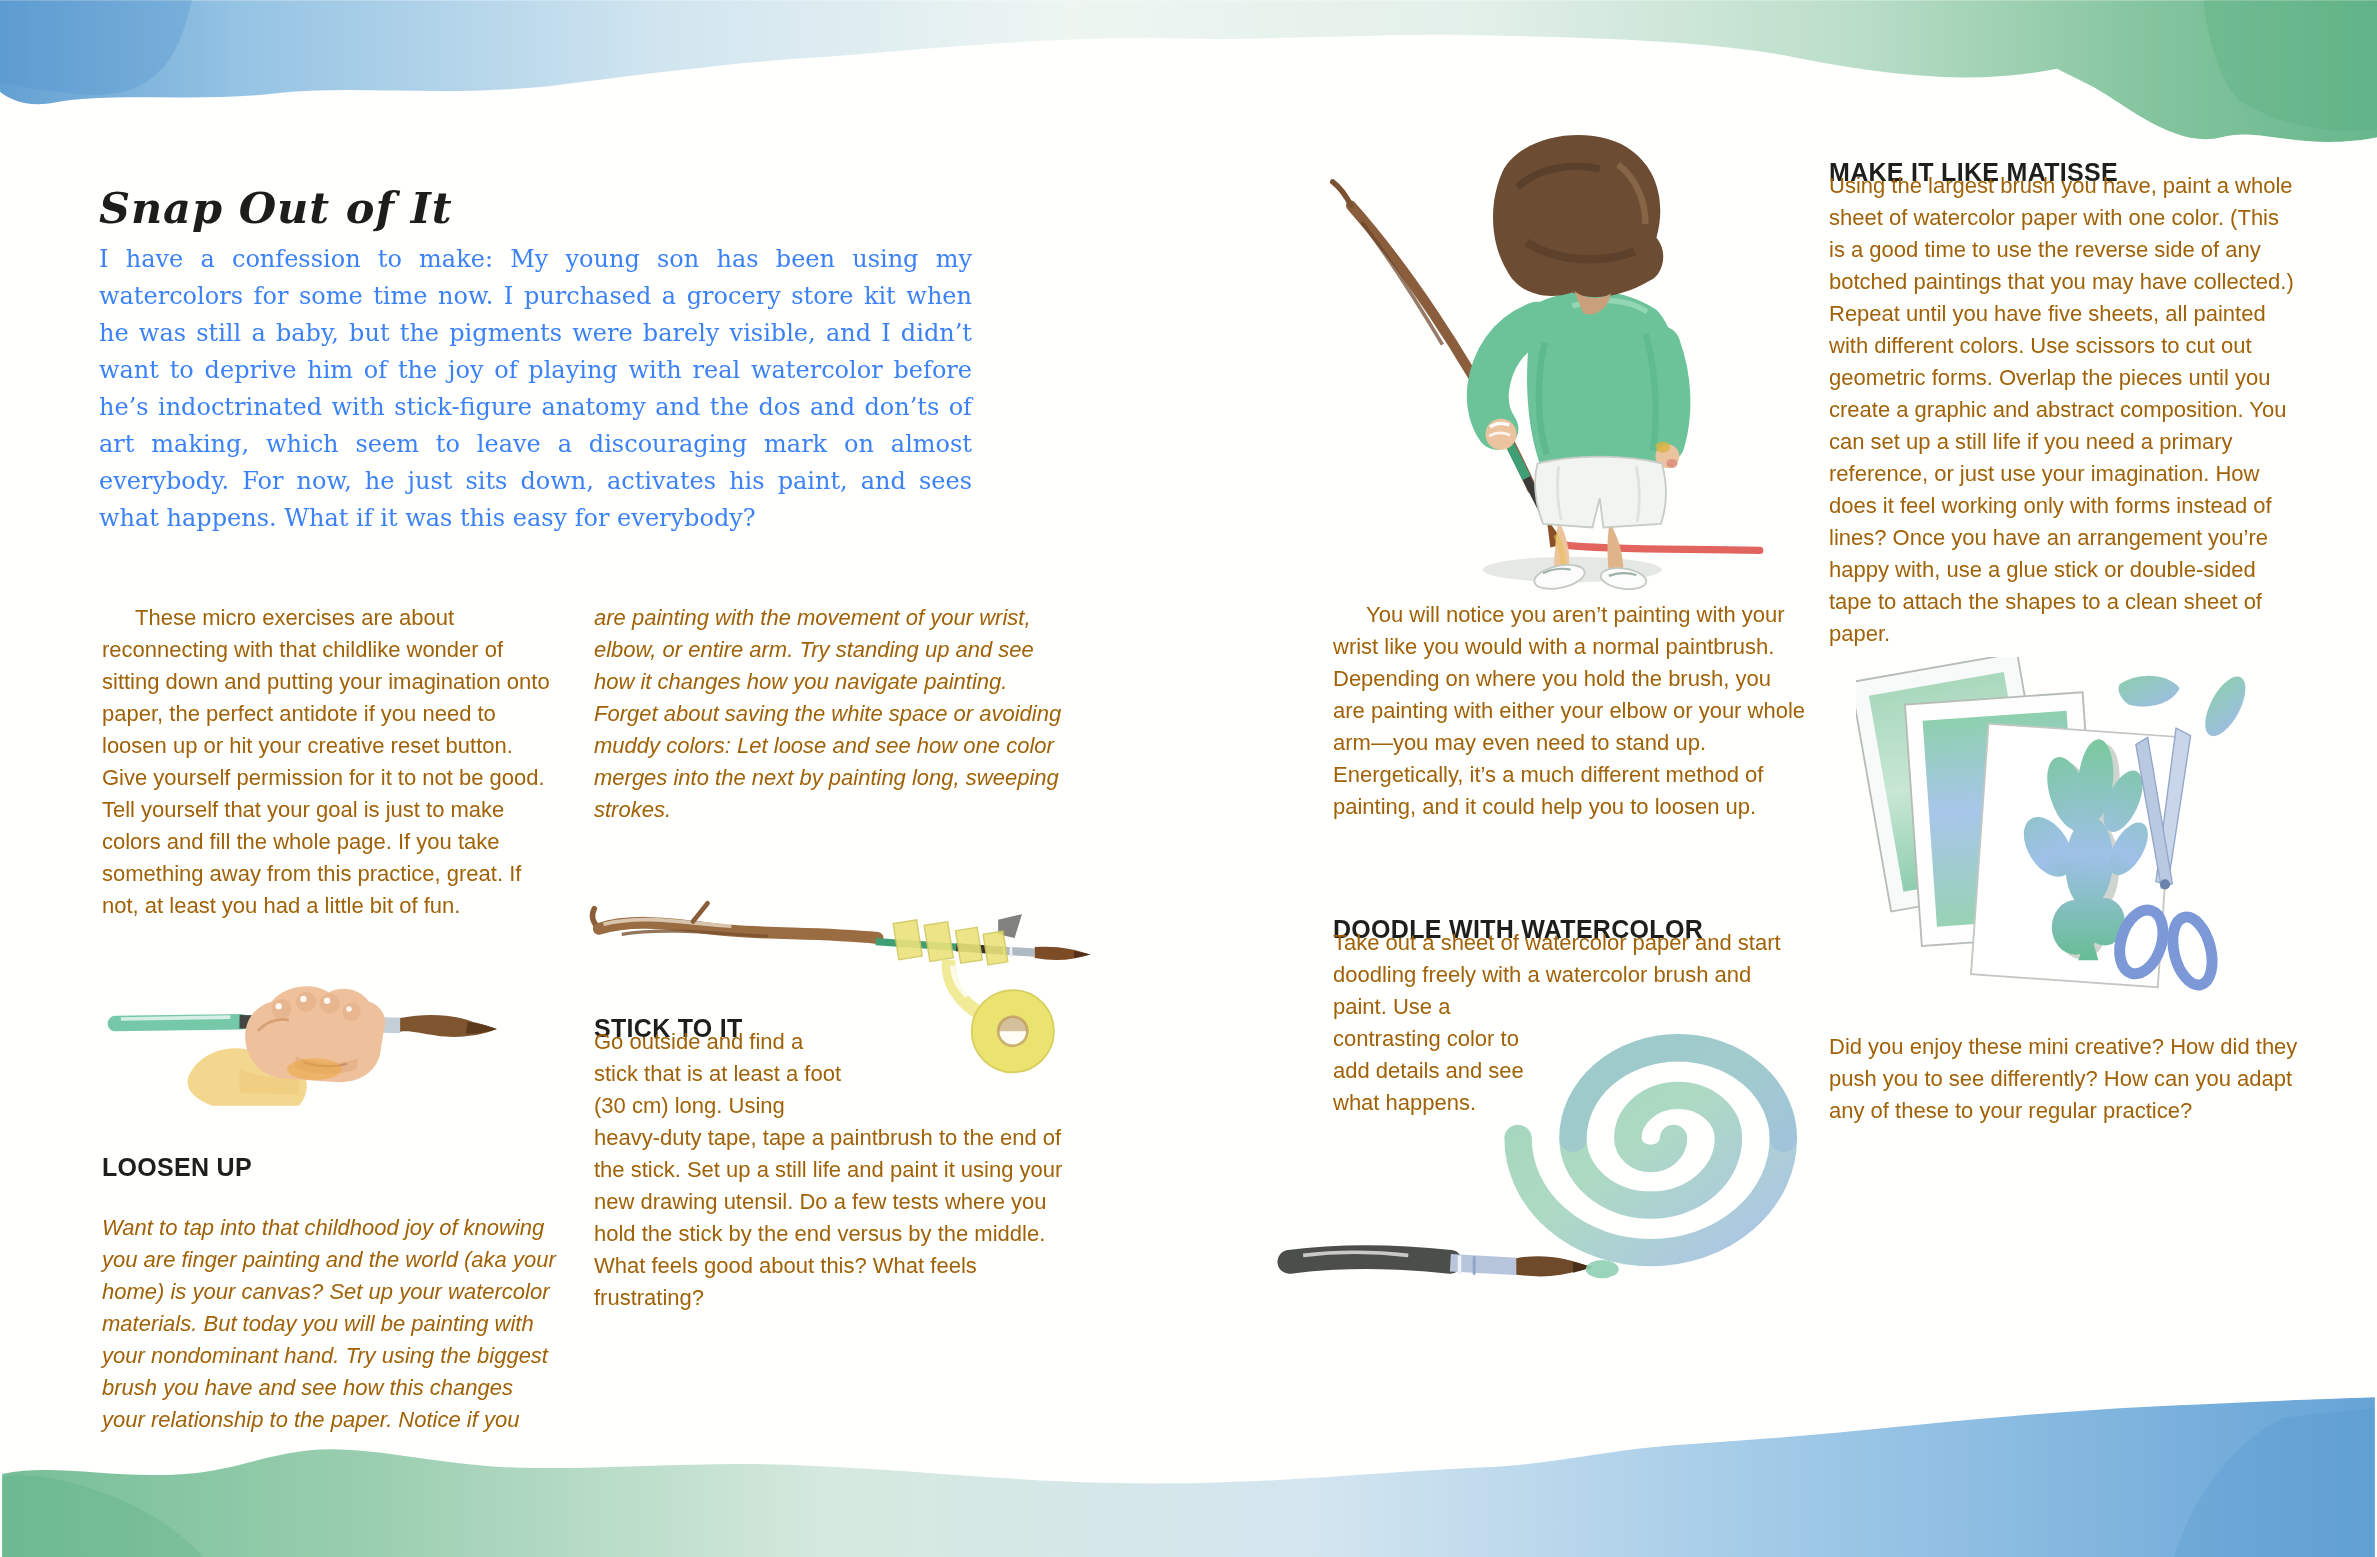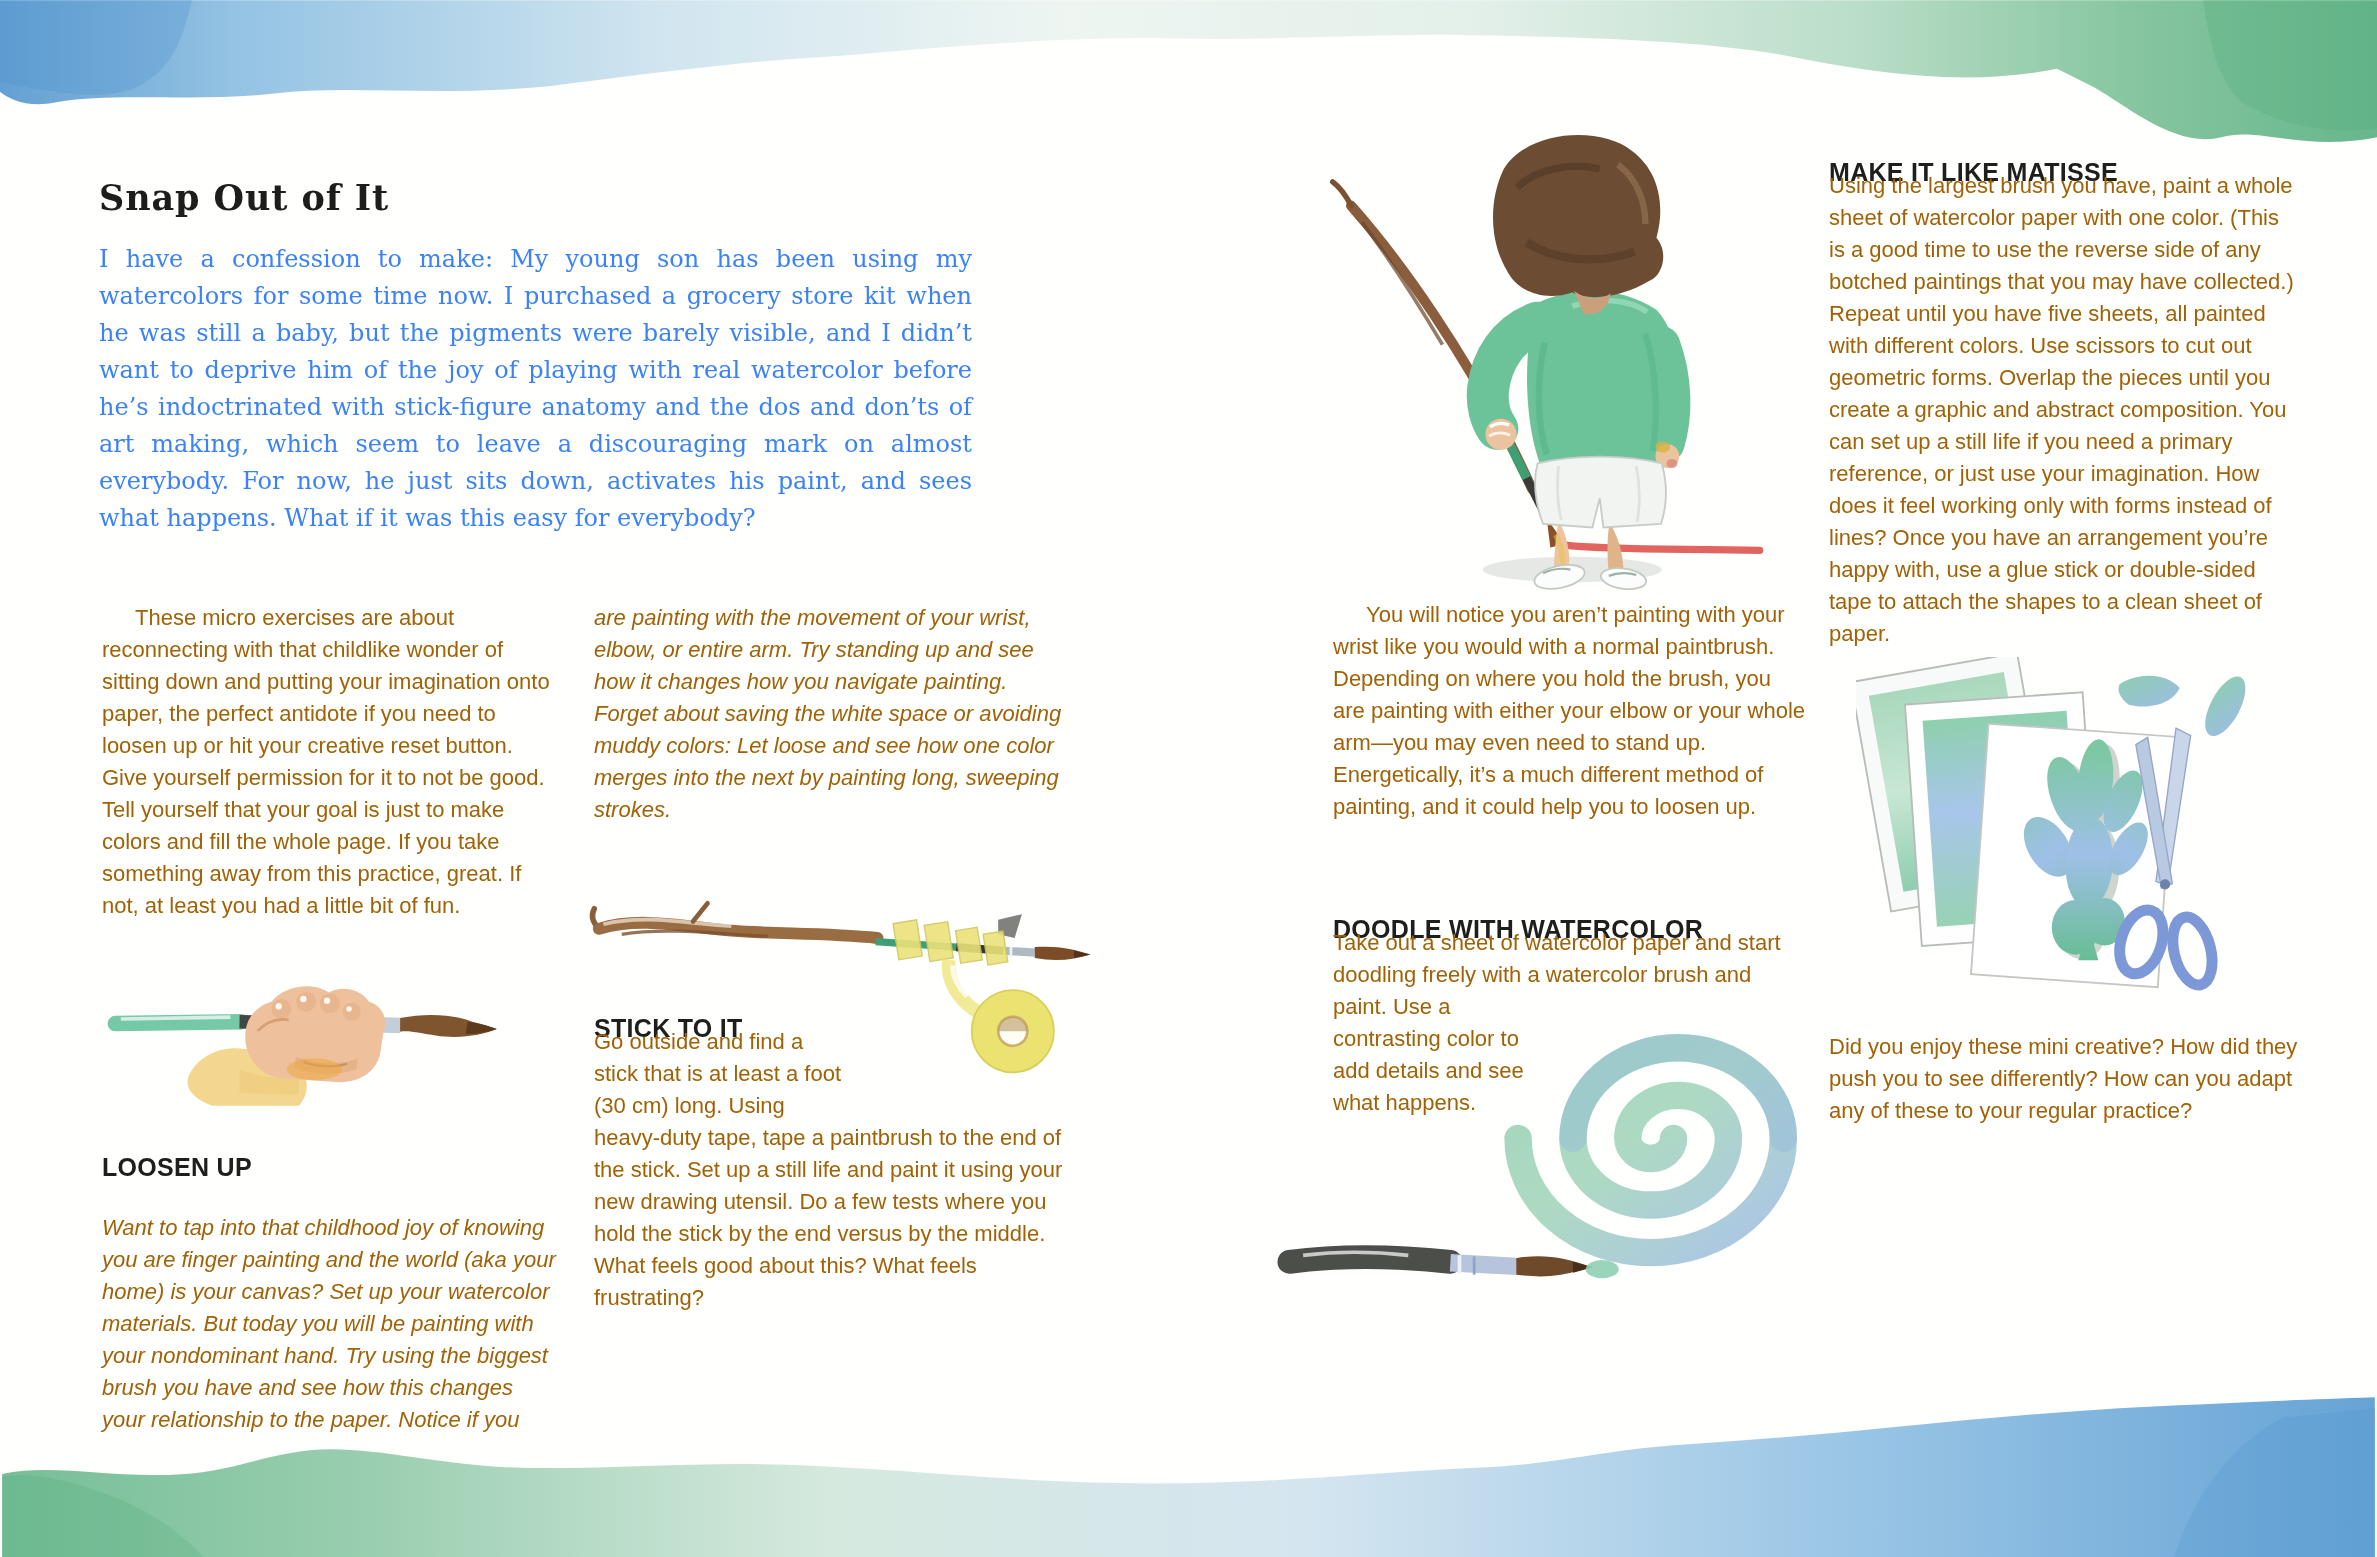--- a/index.html
+++ b/index.html
@@ -1,21 +1,21 @@
 <!DOCTYPE html>
 <html style="font-size:14.6px"><head>
 <meta charset="utf-8">
 <style>
   html,body{margin:0;padding:0;background:#ffffff;}
   .page{position:relative;width:2377px;height:1557px;background:#fffffe;overflow:hidden;
         font-family:"Liberation Sans",sans-serif;color:#2c2b29;}
   .abs{position:absolute;}
   p{margin:0;}
-  .title{font-family:"DejaVu Serif",serif;font-weight:700;
-         font-size:35px;letter-spacing:0.9px;color:#1d1d1b;}
+  .title{font-family:"DejaVu Serif",serif;font-style:italic;font-weight:700;
+         font-size:43px;letter-spacing:0.9px;color:#1d1d1b;}
   .intro{font-family:"DejaVu Serif",serif;font-size:24px;line-height:37px;
          text-align:justify;color:#3b82f6;}
   .body{font-size:22px;line-height:32px;color:#a16207;}
   .head{font-size:25px;font-weight:700;letter-spacing:0.3px;color:#1e1e1c;}
   .indent{text-indent:33px;}
   .flr{float:right;clear:right;}
   svg{display:block;}
   .noptr{pointer-events:none;}
 </style>
 </head>

